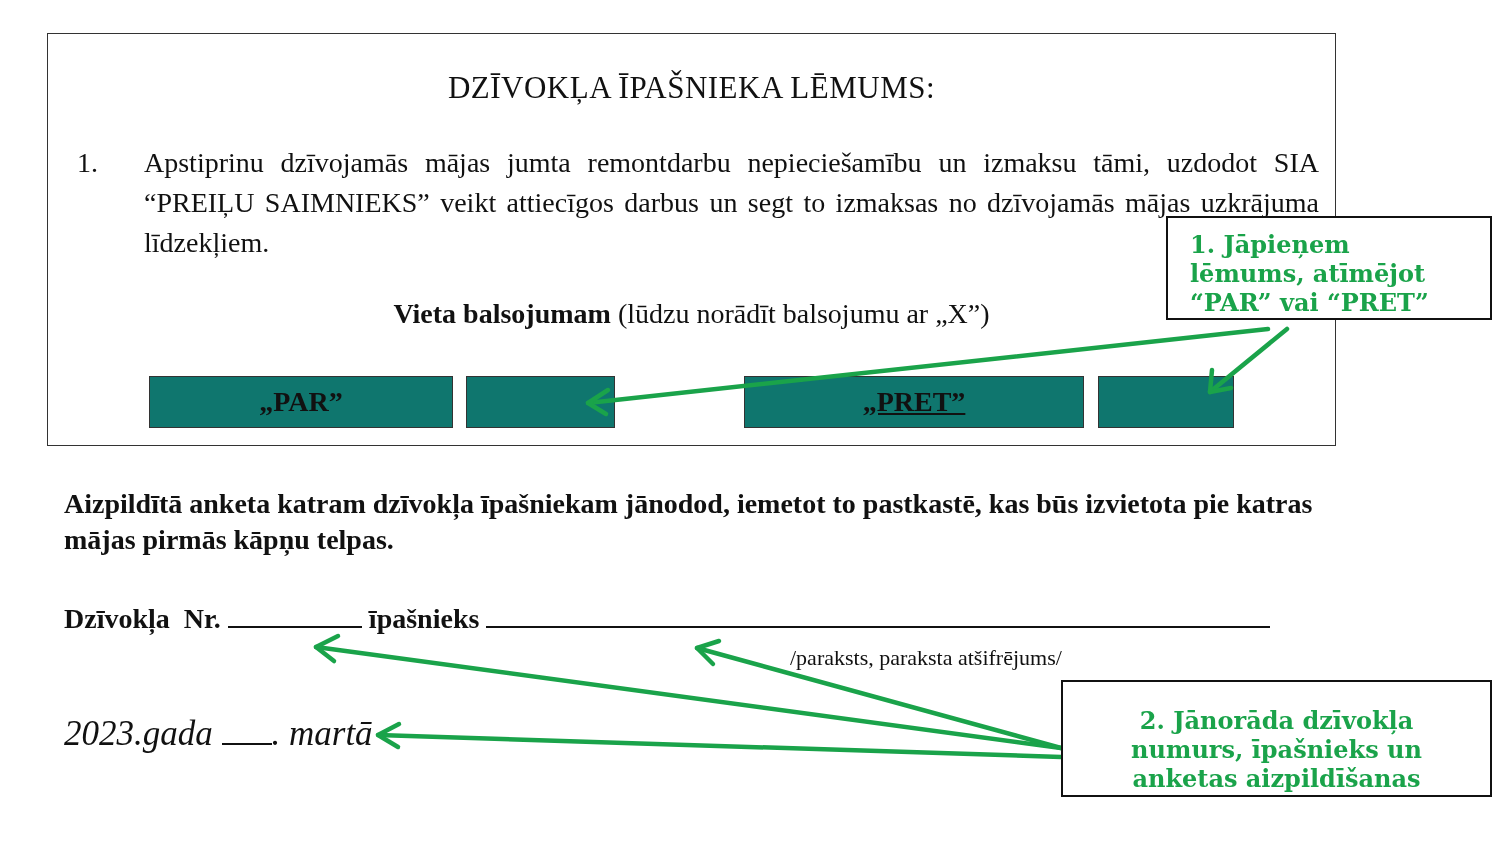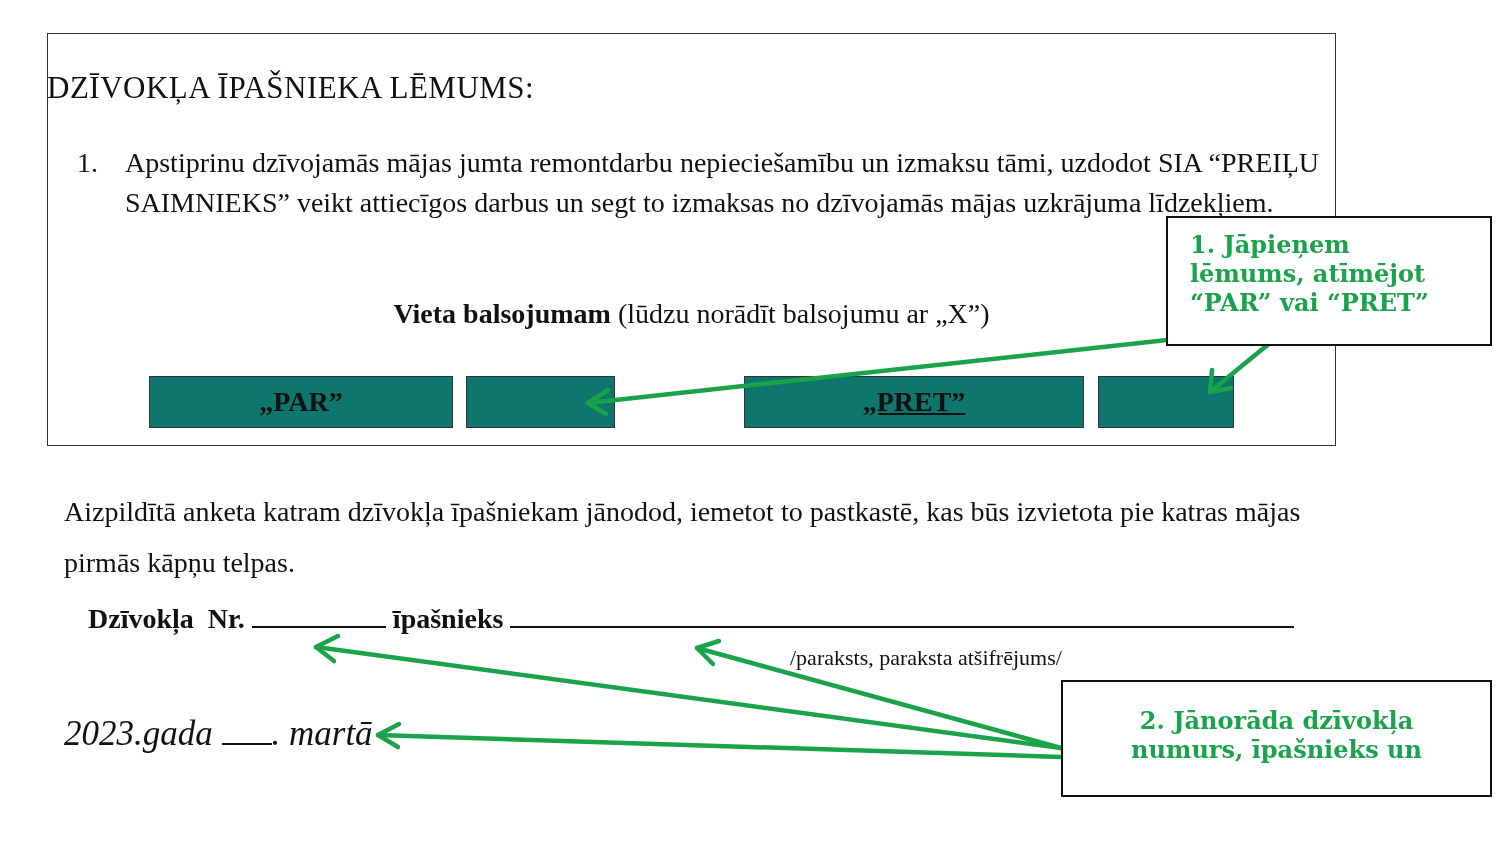--- a/index.html
+++ b/index.html
@@ -1,36 +1,36 @@
 <!DOCTYPE html>
 <html><head>
 <meta charset="utf-8">
 <style>
   html, body { margin:0; padding:0; background:#ffffff; }
   body { width:1500px; height:860px; position:relative; overflow:hidden;
          font-family:"Liberation Serif", "DejaVu Serif", serif; color:#111; }
   .abs { position:absolute; }
   .frame { left:47px; top:33px; width:1289px; height:413px; border:1.5px solid #333; box-sizing:border-box; }
-  .title { left:47px; width:1289px; top:70px; font-size:31px; letter-spacing:0.5px; }
+  .title { left:47px; width:1289px; top:70px; text-align:center; font-size:31px; letter-spacing:0.5px; }
   .item { left:77px; top:143px; width:1242px; font-size:28px; line-height:40px; }
   .item .num { position:absolute; left:0; top:0; }
-  .item .txt { margin-left:48px; text-align:justify; text-align-last:left; }
+  .item .txt { margin-left:67px; text-align:justify; text-align-last:left; }
   .vote-line { left:47px; width:1289px; top:298px; text-align:center; font-size:28px; box-sizing:border-box; }
   .vote-line b { font-weight:bold; }
   .vbox { border:1.5px solid #333; box-sizing:border-box; height:52px; top:376px;
           display:flex; align-items:center; justify-content:center; font-size:28px; background:#0f766e; }
   .vbox.label { font-weight:bold; }
-  .para { left:64px; top:486px; width:1300px; font-size:28px; line-height:51px; }
+  .para { left:64px; top:486px; width:1300px; font-size:28px; line-height:36px;font-weight:bold; }
   .line-row { left:64px; top:603px; font-size:28px; font-weight:bold; white-space:nowrap; }
   .blank { display:inline-block; border-bottom:2px solid #111; vertical-align:baseline; height:18px; }
   .sig-note { left:790px; top:645px; font-size:22px; }
   .date-row { left:64px; top:714px; font-size:35px; white-space:nowrap;font-style:italic; }
   .callout { border:2.5px solid #111; box-sizing:border-box; background:#fff; color:#1aa34a;
              font-family:"DejaVu Serif", serif; font-weight:bold; font-size:24px; line-height:29px; }
-  .callout1 { left:1166px; top:216px; width:326px; height:130px; padding:12px 8px 0 22px; }
+  .callout1 { left:1166px; top:216px; width:326px; height:104px; padding:12px 8px 0 22px; }
   .callout2 { left:1061px; top:680px; width:431px; height:117px; padding:24px 0 0 0; text-align:center; }
   svg.arrows { position:absolute; left:0; top:0; width:1500px; height:860px; pointer-events:none; }
 </style>
 </head>
 <body>
 
 <div class="abs frame"></div>
 
 <div class="abs title">DZĪVOKĻA ĪPAŠNIEKA LĒMUMS:</div>
 
@@ -44,21 +44,21 @@
 </div>
 
 <div class="abs vbox label" style="left:149px;width:304px;">„PAR”</div>
 <div class="abs vbox" style="left:466px;width:149px;"></div>
 <div class="abs vbox label" style="left:744px;width:340px;text-decoration:underline;">„PRET”</div>
 <div class="abs vbox" style="left:1098px;width:136px;"></div>
 
 <div class="abs para">Aizpildītā anketa katram dzīvokļa īpašniekam jānodod, iemetot to pastkastē, kas būs izvietota pie katras mājas pirmās kāpņu telpas.</div>
 
 <div class="abs line-row">
-  <span style="white-space:pre;margin-left:24px;">Dzīvokļa  Nr.</span>
+  <span style="white-space:pre;">Dzīvokļa  Nr.</span>
   <span class="blank" style="width:134px;"></span>
   <span>īpašnieks</span>
   <span class="blank" style="width:784px;"></span>
 </div>
 <div class="abs sig-note">/paraksts, paraksta atšifrējums/</div>
 
 <div class="abs date-row">
   <span>2023.gada</span>
   <span class="blank" style="width:50px;"></span><span>. martā</span>
 </div>
@@ -80,13 +80,14 @@
 
 <div class="abs callout callout1">
   <div>1. Jāpieņem</div>
   <div>lēmums, atīmējot</div>
   <div>“PAR” vai “PRET”</div>
 </div>
 
 <div class="abs callout callout2">
   <div>2. Jānorāda dzīvokļa</div>
   <div>numurs, īpašnieks un</div>
+  <div>anketas aizpildīšanas</div>
 </div>
 
 </body></html>

